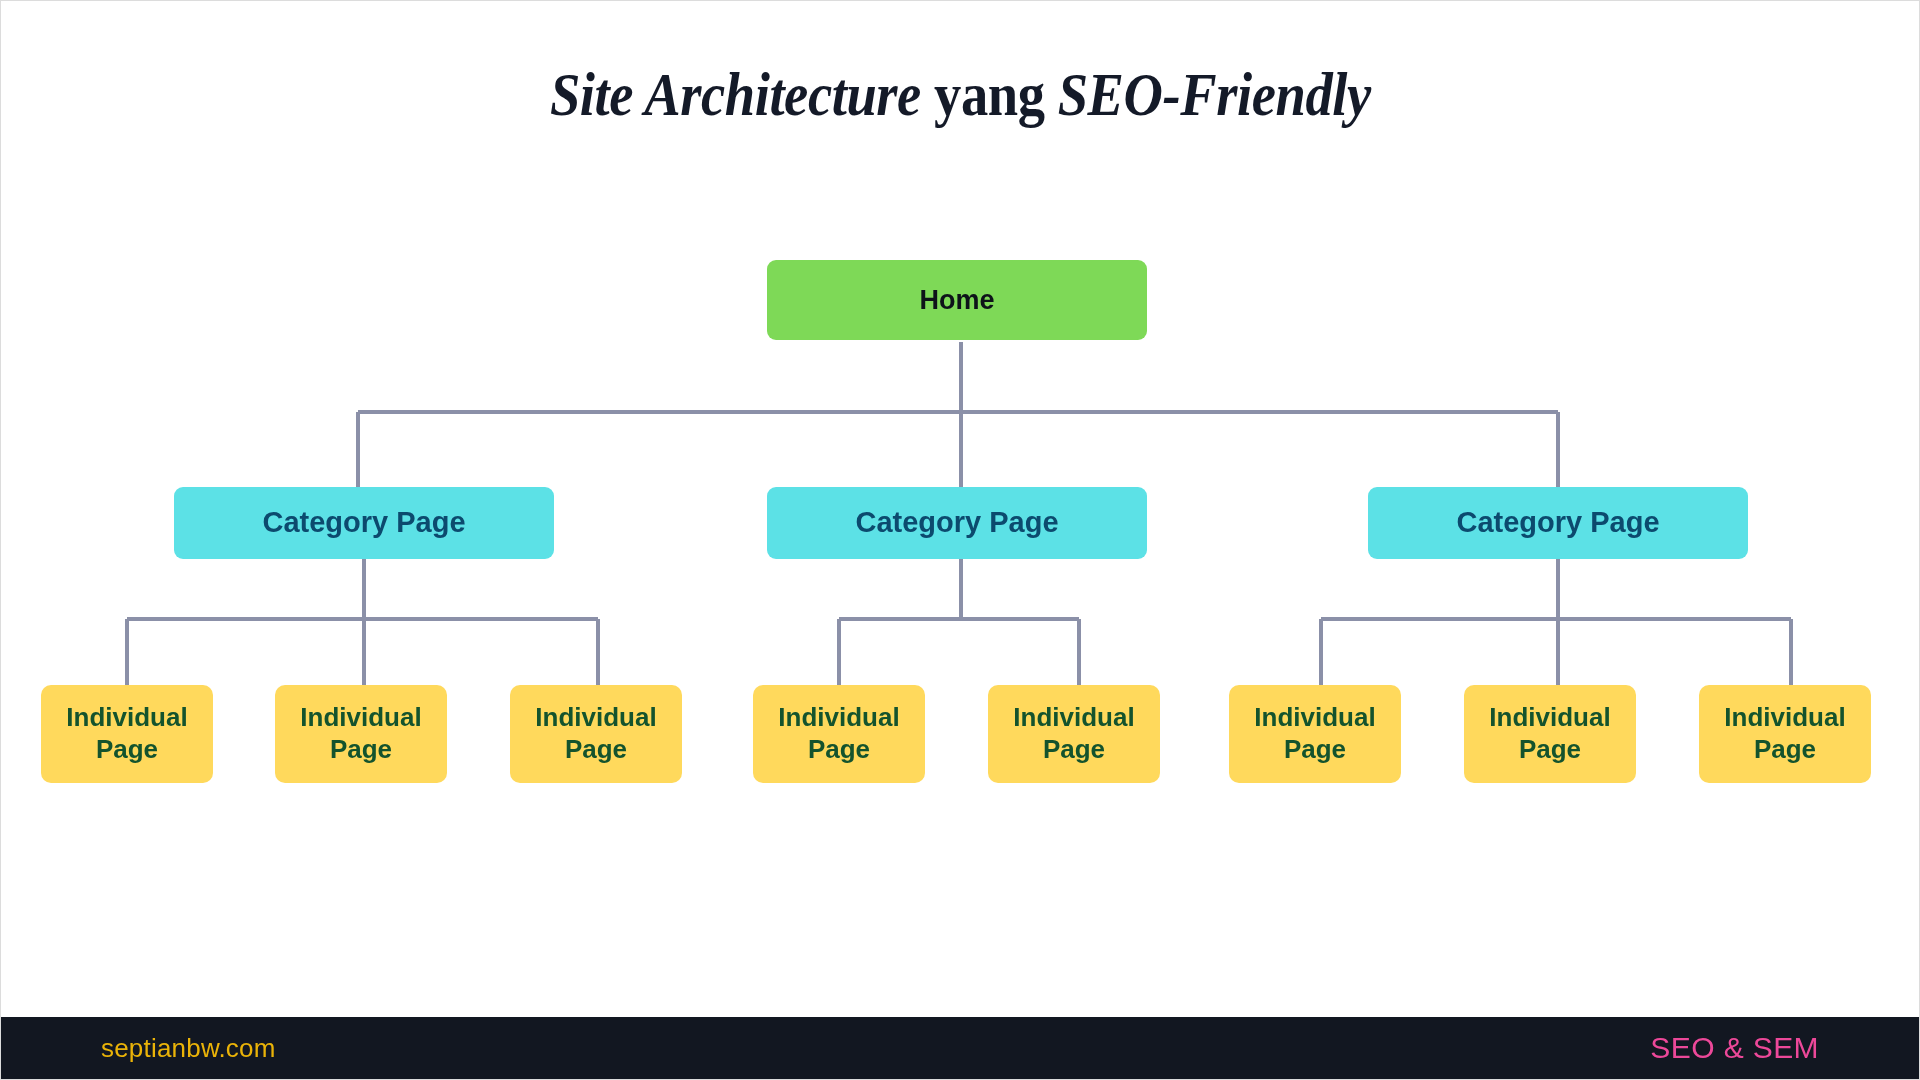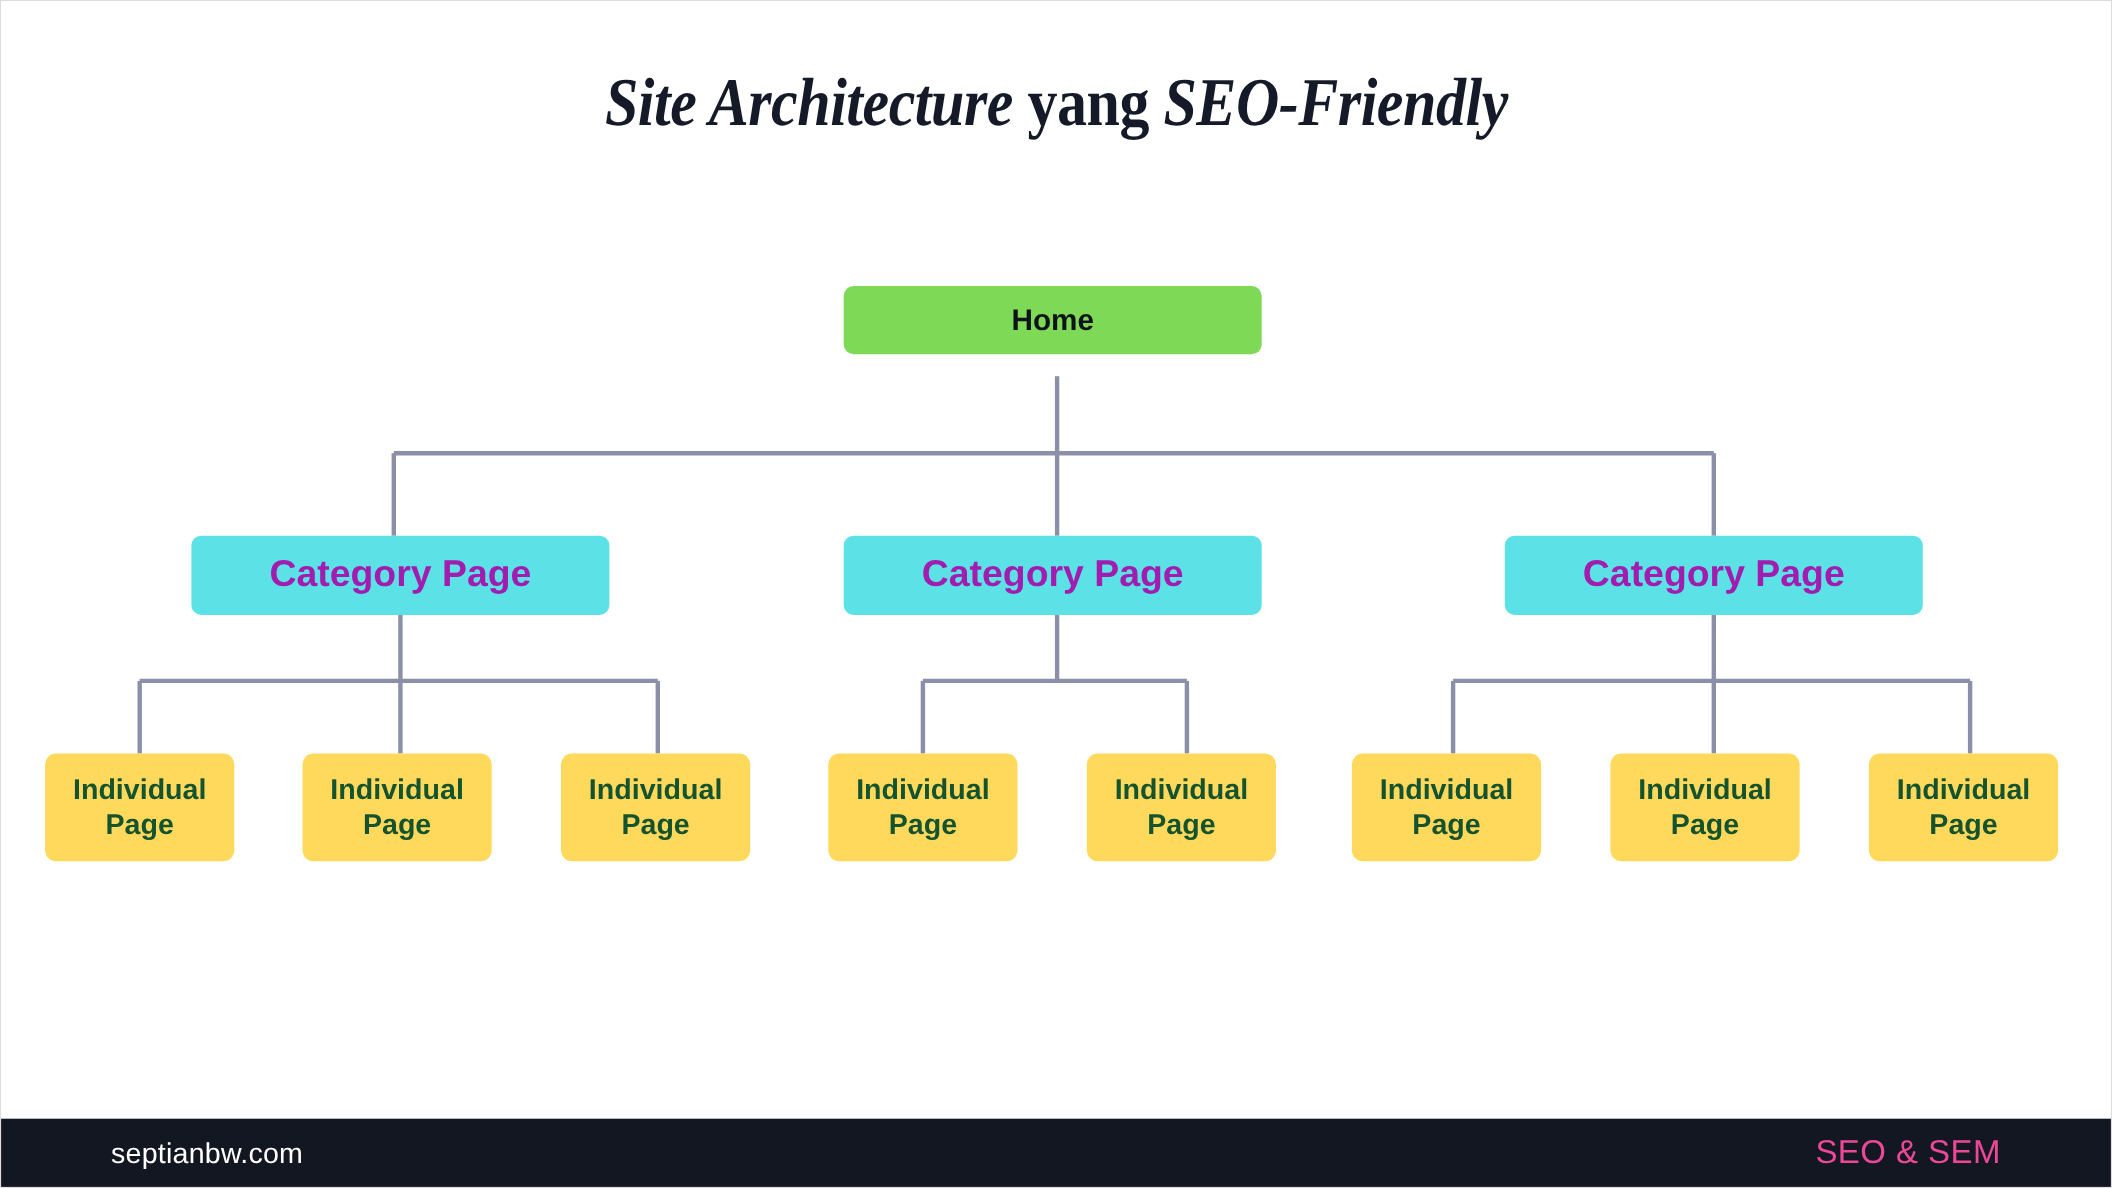--- a/index.html
+++ b/index.html
@@ -71,22 +71,22 @@
     padding:4px 6px;
     z-index:3;
   }
   .node-home {
     background:#7ed957;
     font-size:27px;
     color:#0e1319;
   }
   .node-category {
     background:#5ce1e6;
-    font-size:34px;
-    color:#a21caf;
+    font-size:29px;
+    color:#0c4a6e;
     text-align:center;
   }
   .node-leaf {
     background:#ffd95c;
     font-size:26px;
     color:#14532d;
     border-radius:10px;
   }
   .node-leaf .label {
     display:block;
@@ -143,21 +143,21 @@
         <line x1="838" y1="618" x2="1078" y2="618" stroke="#8b90a8" stroke-width="4" stroke-linecap="butt"></line>
         <line x1="838" y1="618" x2="838" y2="684" stroke="#8b90a8" stroke-width="4" stroke-linecap="butt"></line>
         <line x1="1078" y1="618" x2="1078" y2="684" stroke="#8b90a8" stroke-width="4" stroke-linecap="butt"></line>
         <line x1="1557" y1="558" x2="1557" y2="618" stroke="#8b90a8" stroke-width="4" stroke-linecap="butt"></line>
         <line x1="1320" y1="618" x2="1790" y2="618" stroke="#8b90a8" stroke-width="4" stroke-linecap="butt"></line>
         <line x1="1320" y1="618" x2="1320" y2="684" stroke="#8b90a8" stroke-width="4" stroke-linecap="butt"></line>
         <line x1="1557" y1="618" x2="1557" y2="684" stroke="#8b90a8" stroke-width="4" stroke-linecap="butt"></line>
         <line x1="1790" y1="618" x2="1790" y2="684" stroke="#8b90a8" stroke-width="4" stroke-linecap="butt"></line>
       </svg>
 
-    <div class="node node-home" style="left: 766px; top: 259px; width: 380px; height: 62px; background: rgb(126, 217, 87);">
+    <div class="node node-home" style="left: 766px; top: 259px; width: 380px; height: 80px; background: rgb(126, 217, 87);">
       <span class="label">Home</span>
     </div>
 
     <div class="node node-category" style="left: 173px; top: 486px; width: 380px; height: 72px; background: rgb(92, 225, 230);">
       <span class="label">Category Page</span>
     </div>
     <div class="node node-category" style="left: 766px; top: 486px; width: 380px; height: 72px; background: rgb(92, 225, 230);">
       <span class="label">Category Page</span>
     </div>
     <div class="node node-category" style="left: 1367px; top: 486px; width: 380px; height: 72px; background: rgb(92, 225, 230);">
@@ -195,17 +195,17 @@
 Page</span>
     </div>
     <div class="node node-leaf" style="left: 1698px; top: 684px; width: 172px; height: 98px; background: rgb(255, 217, 92);">
       <span class="label">Individual
 Page</span>
     </div>
 
   </div>
 
   <div id="footer" style="background: rgb(18, 23, 33);">
-    <span id="footer-left" style="color: #ffffff;">septianbw.com</span>
+    <span id="footer-left" style="color: #eab308;">septianbw.com</span>
     <span id="footer-right">SEO &amp; SEM</span>
   </div>
 
 </div>
 
 </body></html>

